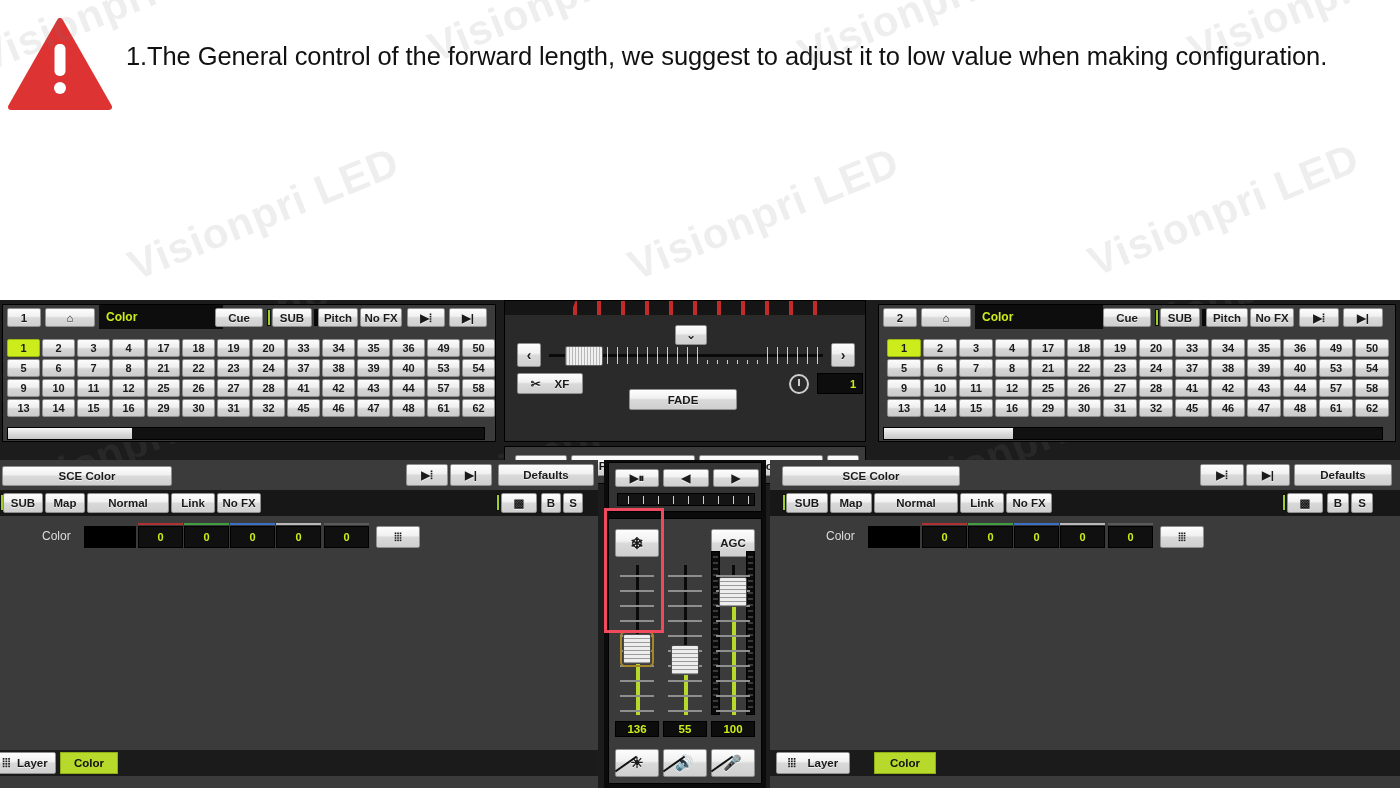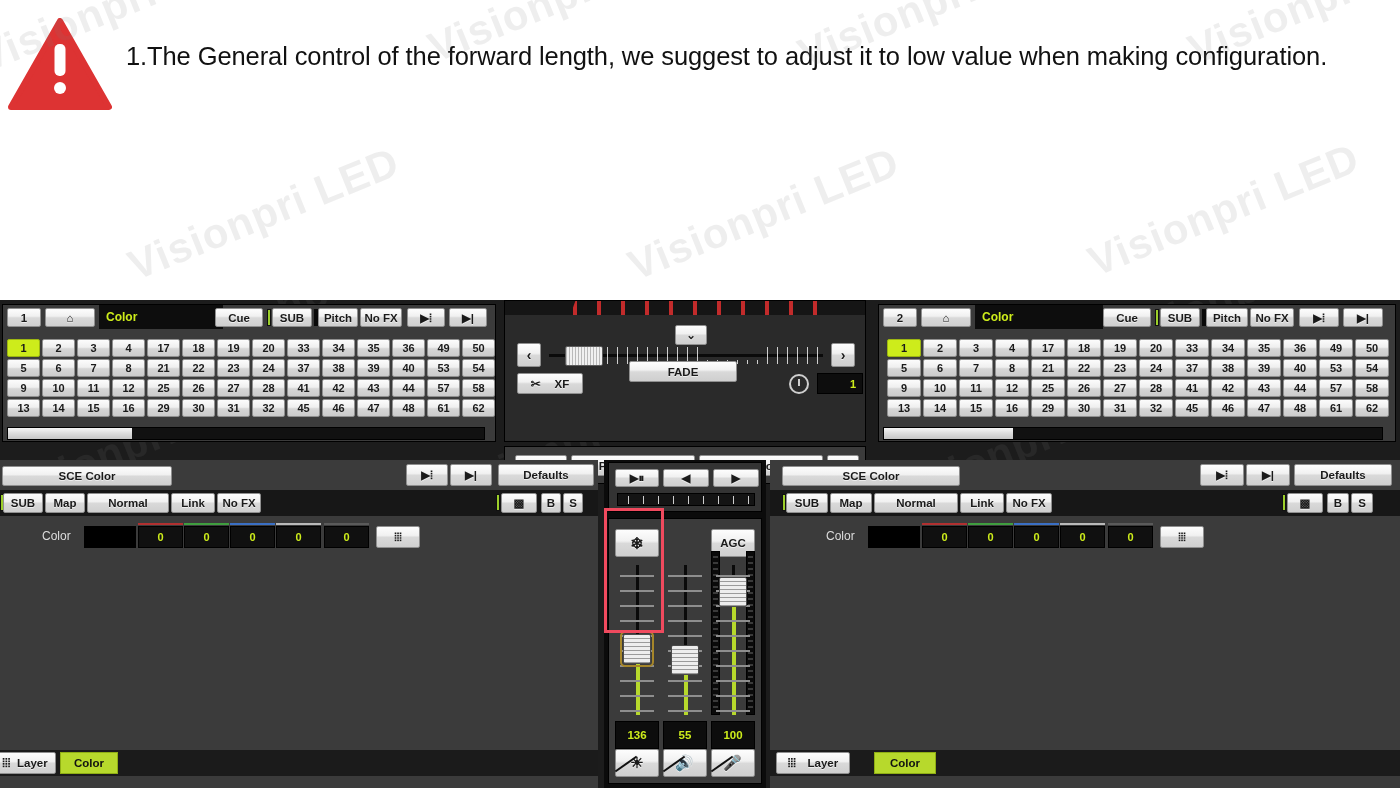--- a/index.html
+++ b/index.html
@@ -123,21 +123,21 @@
   .fbtn { position:absolute; top:10px; left:0; width:44px; height:28px; }
   .fslot { position:absolute; left:0; top:46px; width:44px; height:150px; }
   .fslot .stem { position:absolute; left:21px; top:0; width:3px; background:#0a0a0a; }
   .fslot .fill { position:absolute; left:21px; width:4px; background:#b7d92c; bottom:0;}
   .fslot .rung { position:absolute; width:34px; height:2px; background:#8e8e8e; left:5px; }
   .fhandle { position:absolute; left:8px; width:28px; height:30px;
              background:linear-gradient(#f6f6f6,#cfcfcf 45%,#9d9d9d 55%,#e2e2e2);
              background-image:repeating-linear-gradient(0deg,#9a9a9a 0 1px,#ededed 1px 4px);
              border:1px solid #4a4a4a; border-radius:2px; }
   .fhandle.sel { outline:2px solid #a6862a; outline-offset:1px; }
-  .fval { position:absolute; left:0; width:44px; height:28px; top:202px;
+  .fval { position:absolute; left:0; width:44px; height:16px; top:202px;
           background:#0d0d0d; border:1px solid #000; color:#cdec1b;
           font-size:11.5px; font-weight:bold; display:flex; align-items:center;
           justify-content:center; font-family:"Liberation Sans",sans-serif; }
   .fbot { position:absolute; left:0; width:44px; height:28px; top:230px; }
   .meter { position:absolute; width:9px; top:32px; height:164px; background:#0a0a0a;
            border:1px solid #000; }
   .meter i { position:absolute; left:1px; right:1px; top:2px; bottom:2px;
              background:repeating-linear-gradient(0deg,#0a0a0a 0 4px,#3a3a3a 4px 6px); }
 
   #redbox { position:absolute; left:604px; top:208px; width:60px; height:125px;
@@ -307,21 +307,21 @@
           <span style="left: 268px;"></span>
         </div>
       <div class="xfhandle" id="xfh" style="left: 16.44px;"></div>
     </div>
     <div class="btn" style="position:absolute;left:326px;top:42px;width:24px;height:24px;font-size:14px;">›</div>
 
     <div class="btn" style="position:absolute;left:12px;top:72px;width:66px;height:21px;justify-content:space-around;padding:0 6px;">
       <span class="ico">✂</span>
       <span>XF</span>
     </div>
-    <div class="btn" style="position:absolute;left:124px;top:60px;width:108px;height:21px;">FADE</div>
+    <div class="btn" style="position:absolute;left:124px;top:88px;width:108px;height:21px;">FADE</div>
     <div class="clockicon" style="left:284px;top:73px;"></div>
     <div class="numfield" style="left:312px;top:72px;width:46px;height:21px;">1</div>
   </div>
 
   <div id="center-bottom">
     <div class="btn" style="position:absolute;left:10px;top:8px;width:52px;height:21px;">REC</div>
     <div class="btn" style="position:absolute;left:66px;top:8px;width:124px;height:21px;">Programmer</div>
     <div class="btn" style="position:absolute;left:194px;top:8px;width:124px;height:21px;">Layer Control</div>
     <div class="btn" style="position:absolute;left:322px;top:8px;width:32px;height:21px;">▶|</div>
   </div>

